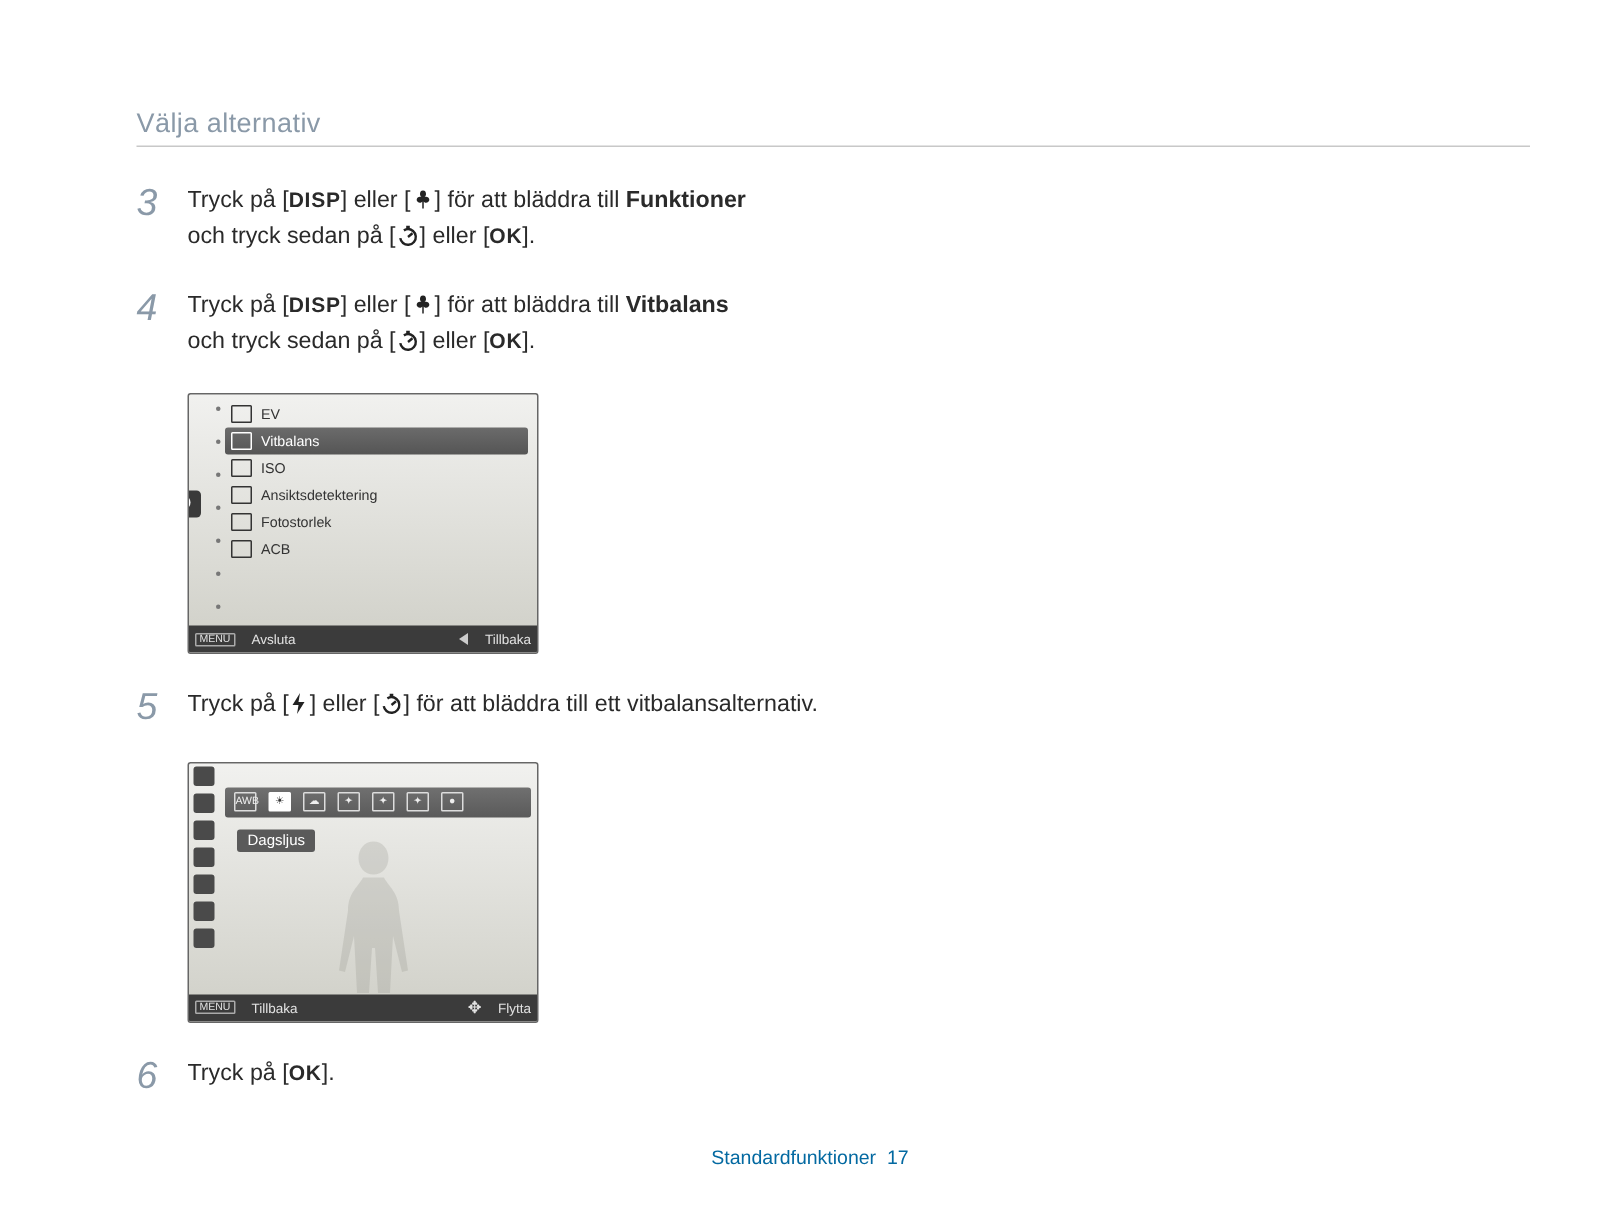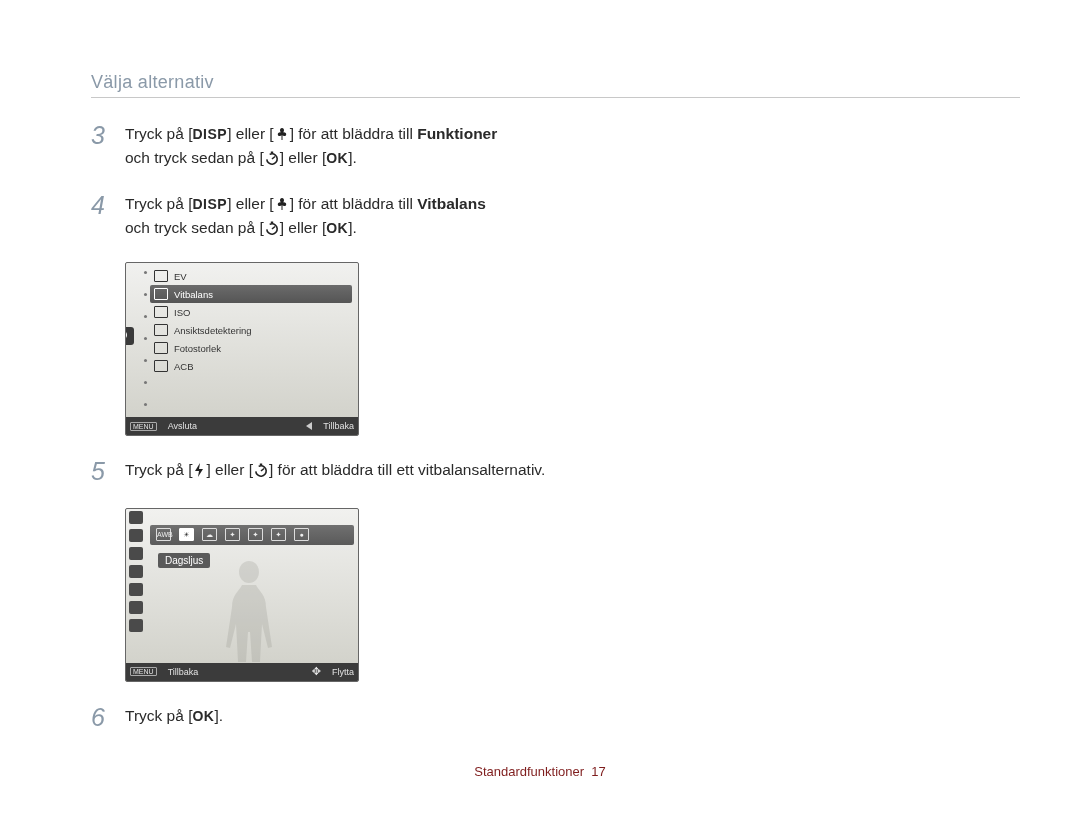--- a/index.html
+++ b/index.html
@@ -154,21 +154,21 @@
     }
     .lcd2 .nav-icon {
       display:inline-block; font-size:11px; margin-right:3px; vertical-align:-1px;
     }
     .footer {
       position: absolute;
       bottom: 36px;
       width: 100%;
       text-align: center;
       font-size: 13px;
-      color: #7f1d1d;
+      color: #0369a1;
     }
     svg.icon { vertical-align: -3px; }
   </style>
 </head>
 <body>
 
 <div class="page">
   <div class="header-title">Välja alternativ</div>
   <hr class="hr">
 

